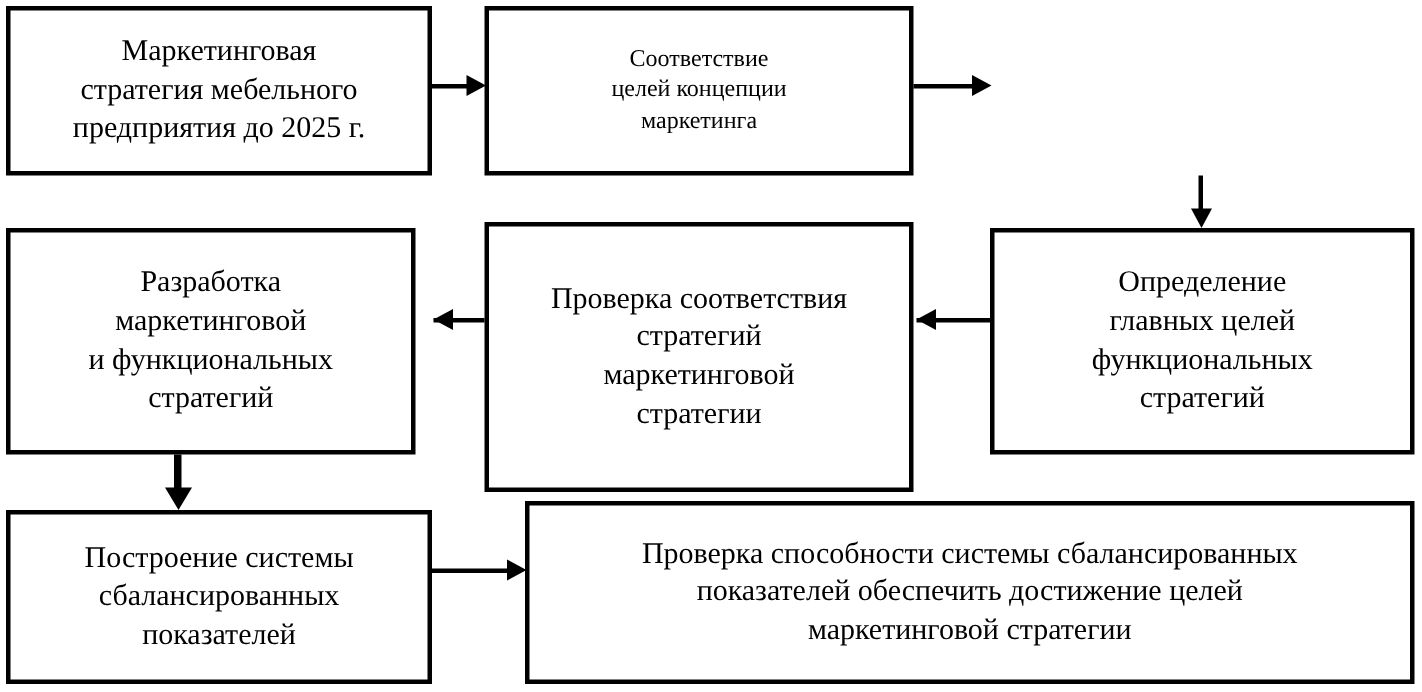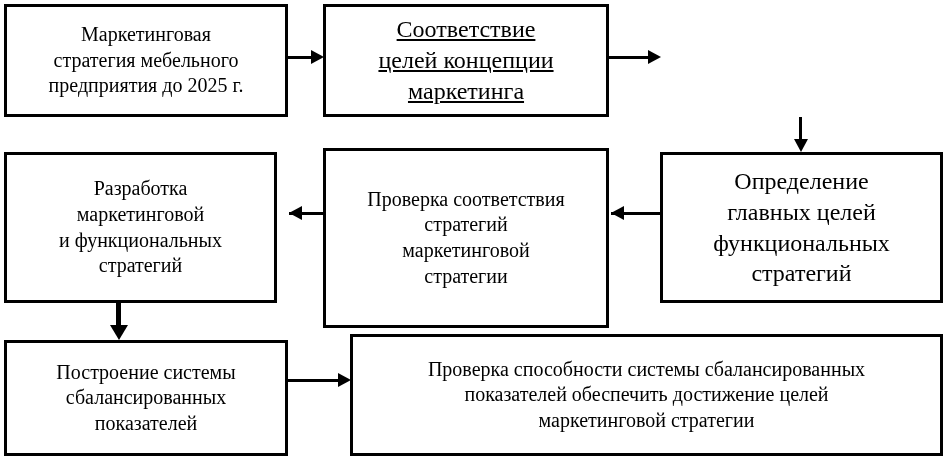--- a/index.html
+++ b/index.html
@@ -30,26 +30,26 @@
     white-space: pre-line;
   }
   .node-text {
     display: block;
     width: 100%;
     white-space: pre-line;
   }
 
   
   #node-1 { left: 4px;   top: 4px;   width: 284px; height: 113px; font-size: 20px; }
-  #node-2 { left: 323px; top: 4px;   width: 286px; height: 113px; font-size: 24px; text-decoration: underline; }
+  #node-2 { left: 323px; top: 4px;   width: 286px; height: 113px; font-size: 16px; }
   #node-3 { left: 660px; top: 4px;   width: 283px; height: 113px; font-size: 20px; }
 
   #node-4 { left: 4px;   top: 152px; width: 273px; height: 151px; font-size: 20px; }
   #node-5 { left: 323px; top: 148px; width: 286px; height: 180px; font-size: 20px; justify-content: flex-end; }
-  #node-6 { left: 660px; top: 152px; width: 283px; height: 151px; font-size: 24px; }
+  #node-6 { left: 660px; top: 152px; width: 283px; height: 151px; font-size: 20px; }
 
   #node-7 { left: 4px;   top: 340px; width: 284px; height: 116px; font-size: 20px; }
   #node-8 { left: 350px; top: 334px; width: 593px; height: 122px; font-size: 20px; }
 
   
   .conn {
     position: absolute;
   }
   .line-h {
     position: absolute;

